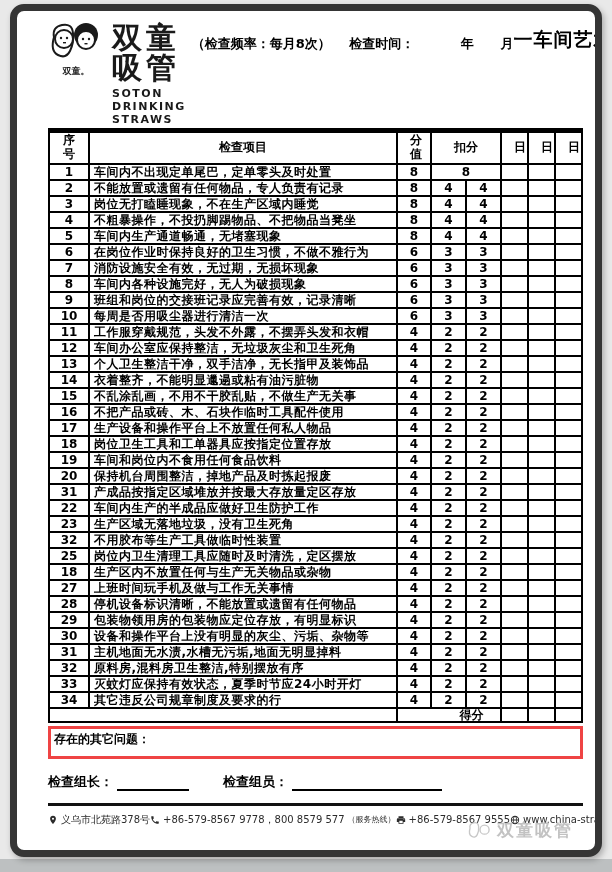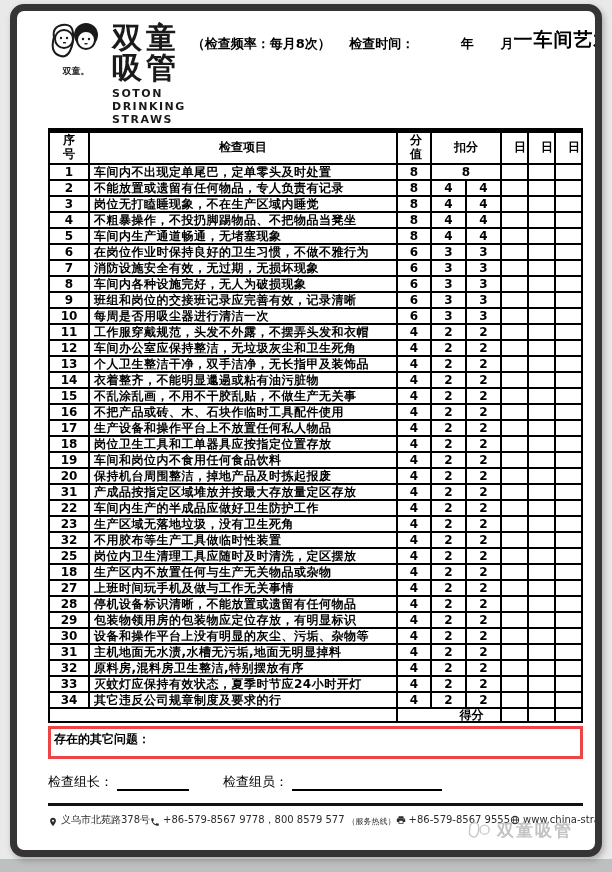--- a/index.html
+++ b/index.html
@@ -73,35 +73,35 @@
     border:3px solid #ef4444;
     height:33px;
     margin-top:3px;
     font-size:12px; font-weight:bold;
     padding:2px 3px;
     color:#000;
   }
   .sig-row {
     display:flex; align-items:flex-end;
     margin-top:14px;
-    font-size:13px; font-weight:normal; color:#000;
+    font-size:13px; font-weight:bold; color:#000;
   }
   .sig-blank { display:inline-block; border-bottom:2px solid #000; height:14px; }
   .blank-short { width:72px; margin-left:4px; }
   .blank-long  { width:150px; margin-left:4px; }
   .sig-member { margin-left:34px; }
   .divider { border-top:3px solid #111; margin-top:12px; }
   
   .contact {
     display:flex; align-items:center; justify-content:space-between;
     margin-top:7px;
     font-size:10px; color:#2b2b2b;
     white-space:nowrap;
   }
-  .contact .c-item { display:flex; align-items:flex-end; gap:3px; }
+  .contact .c-item { display:flex; align-items:center; gap:3px; }
   .contact svg { width:10px; height:10px; fill:#2b2b2b; flex:0 0 auto; }
   .c-note { font-size:8px; }
   
   .watermark {
     position:absolute; right:22px; bottom:8px;
     display:flex; align-items:center; gap:4px;
     color:#bcbcbc; font-size:17px; font-weight:bold; letter-spacing:2px;
     opacity:0.9;
   }
   .watermark svg { width:26px; height:20px; }

